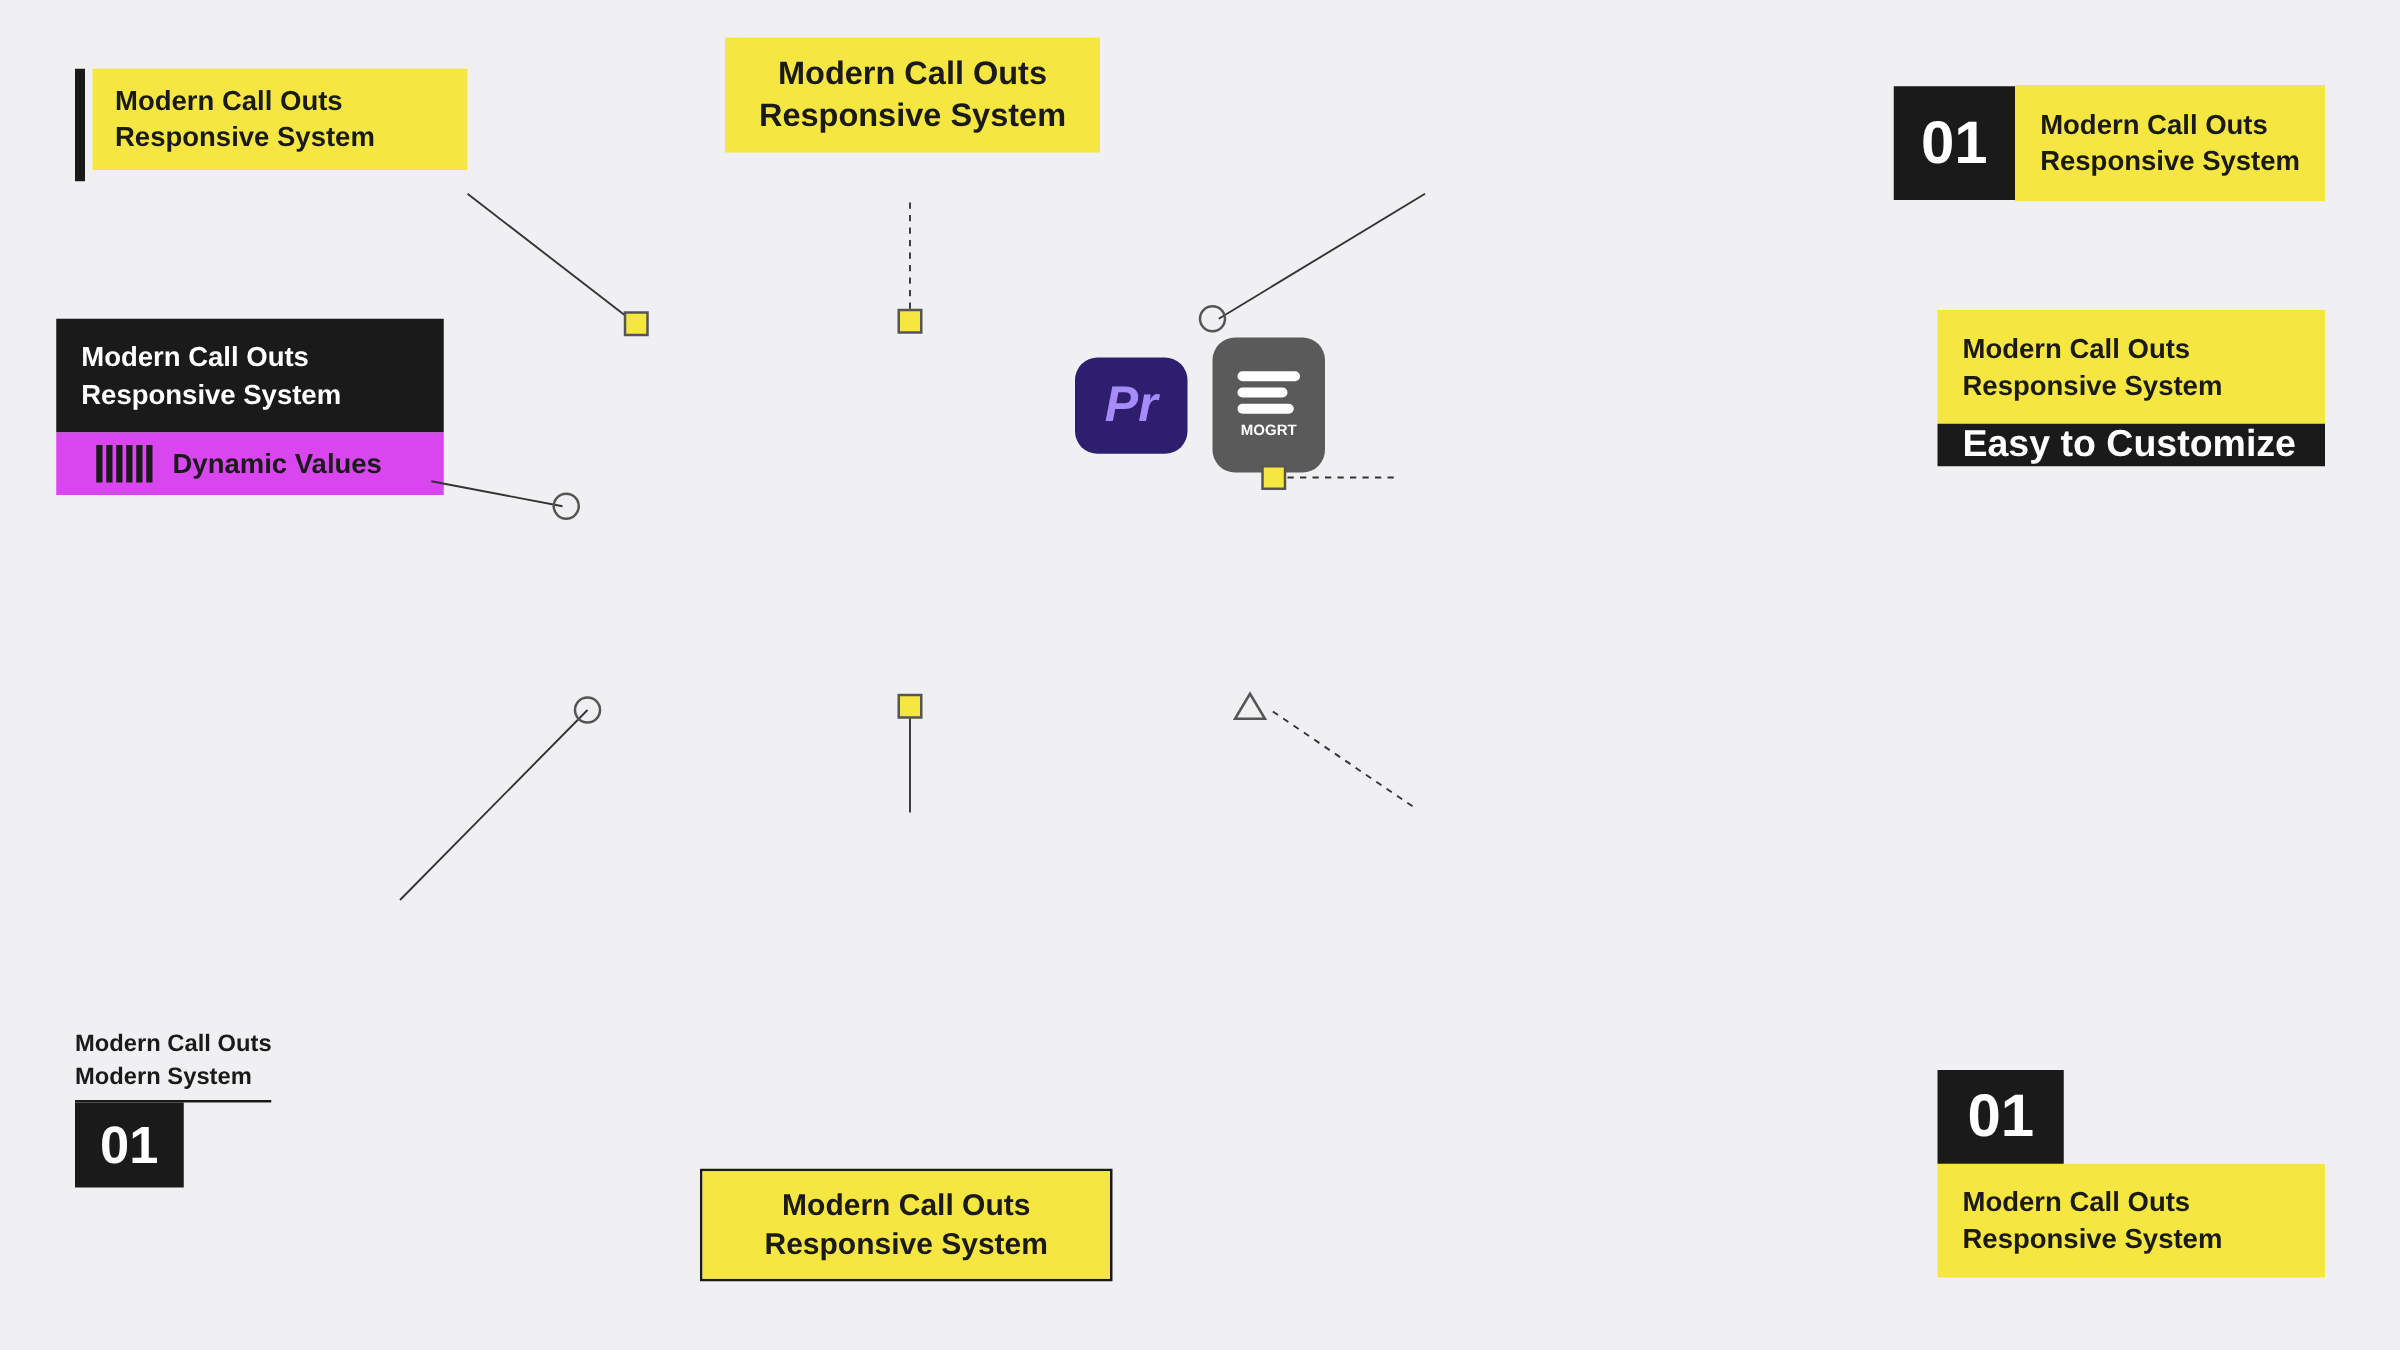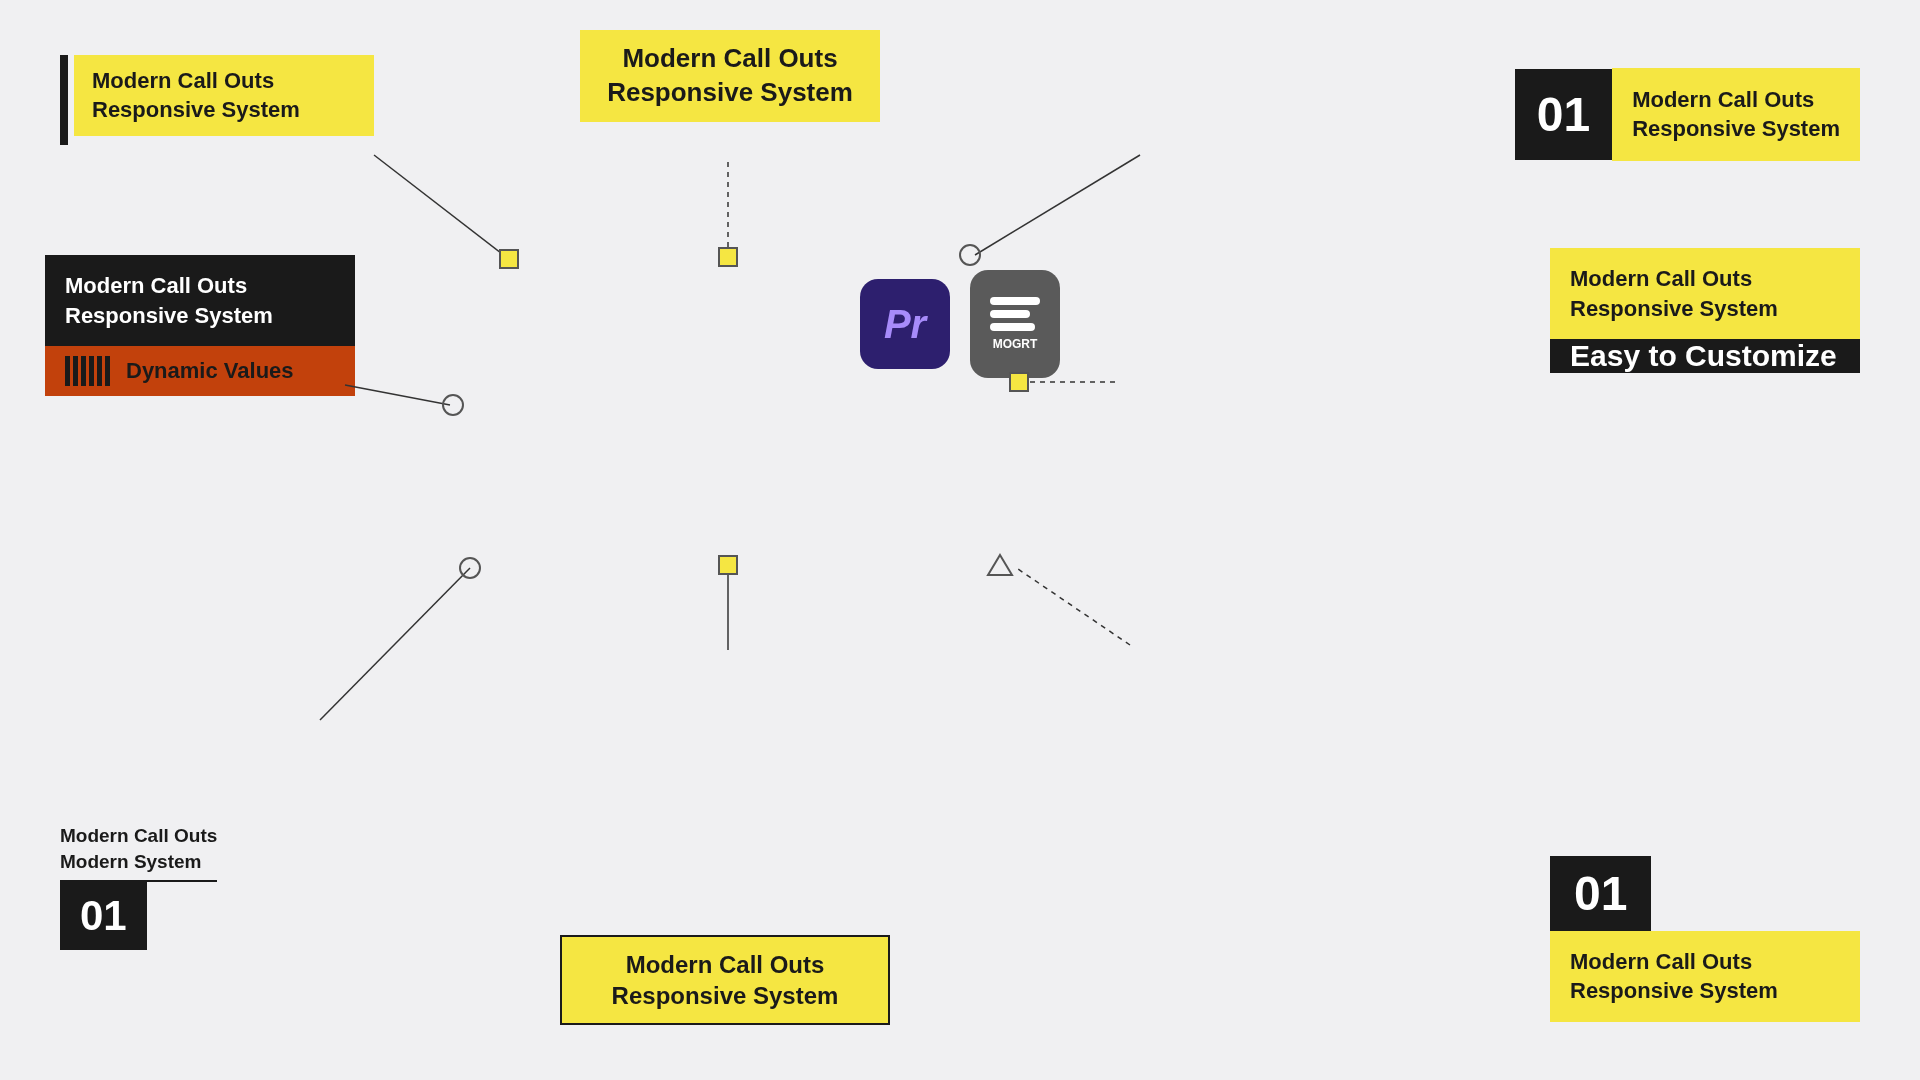--- a/index.html
+++ b/index.html
@@ -35,21 +35,21 @@
       left: 50%;
       top: 270px;
       transform: translateX(-50%);
       display: flex;
       gap: 20px;
       align-items: center;
     }
 
     .logo-pr {
       width: 90px;
-      height: 90px;
+      height: 77px;
       background: #2d1f6e;
       border-radius: 18px;
       display: flex;
       align-items: center;
       justify-content: center;
       color: #a78bfa;
       font-size: 40px;
       font-weight: 900;
       font-style: italic;
     }
@@ -169,22 +169,22 @@
     }
     .callout-mid-left .main-label {
       background: #1a1a1a;
       padding: 16px 20px;
       font-size: 22px;
       font-weight: 700;
       color: white;
       line-height: 1.35;
     }
     .callout-mid-left .sub-label {
-      background: #c2410c;
-      padding: 10px 20px;
+      background: #d946ef;
+      padding: 10px 32px;
       font-size: 22px;
       font-weight: 900;
       color: #1a1a1a;
       display: flex;
       align-items: center;
       gap: 10px;
     }
     .callout-mid-left .hatch-lines {
       display: flex;
       gap: 3px;

